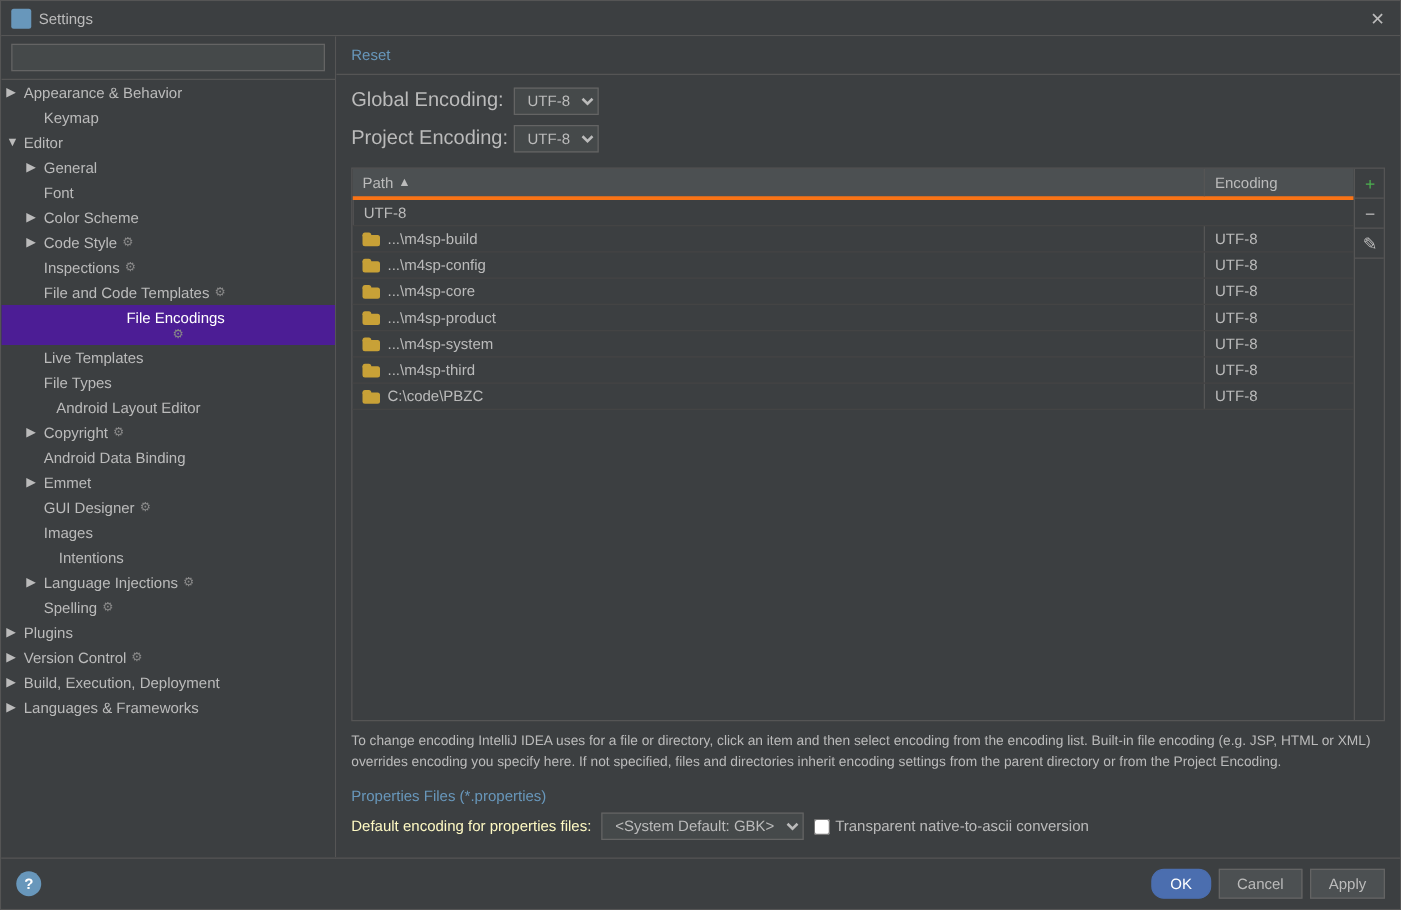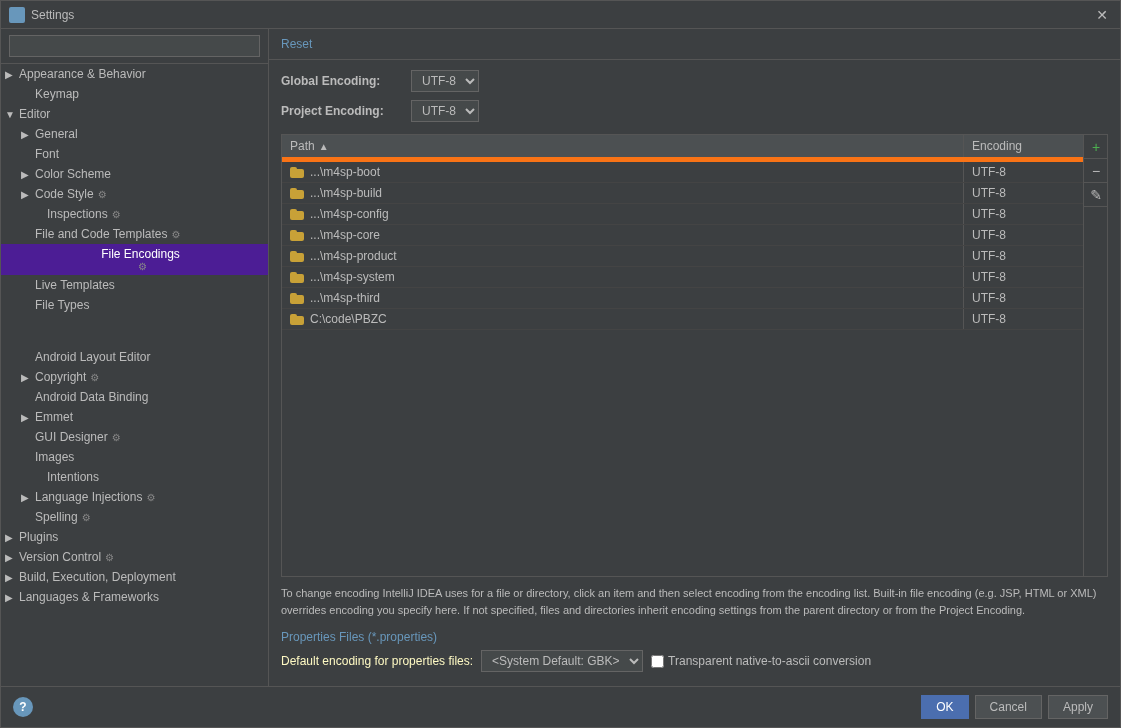--- a/index.html
+++ b/index.html
@@ -102,21 +102,21 @@
       display: flex;
       flex-direction: column;
       overflow: hidden;
     }
 
     .encoding-row {
       display: flex;
       align-items: center;
       margin-bottom: 8px;
     }
-    .encoding-label { width: 130px; color: #bbbbbb; font-size: 12px; font-weight: bold; }
+    .encoding-label { width: 130px; color: #bbbbbb; font-size: 16px; }
     .encoding-select {
       background: #45494a;
       border: 1px solid #646464;
       color: #bbbbbb;
       padding: 2px 6px;
       font-size: 12px;
       cursor: pointer;
       appearance: auto;
     }
 
@@ -125,21 +125,21 @@
       flex: 1;
       display: flex;
       flex-direction: column;
       overflow: hidden;
       margin-top: 4px;
     }
 
     .table-header {
       display: flex;
       background: #4c5052;
-      border-bottom: 5px solid #f97316;
+      border-bottom: 3px solid #f97316;
       align-items: center;
       gap: 24px;
     }
     .col-path {
       flex: 1;
       padding: 4px 8px;
       color: #bbbbbb;
       font-size: 12px;
       display: flex;
       align-items: center;
@@ -287,21 +287,21 @@
     }
     .bottom-right { display: flex; gap: 6px; }
     .btn {
       padding: 4px 14px;
       font-size: 12px;
       cursor: pointer;
       border: 1px solid #646464;
       background: #4c5052;
       color: #bbbbbb;
     }
-    .btn.primary { background: #4b6eaf; border-color: #4b6eaf; color: white; }
+    .btn.primary { background: #4b6eaf; border-color: #4b6eaf; color: white; border-radius: 10px; }
 
     .table-with-actions {
       display: flex;
       flex: 1;
       overflow: hidden;
     }
     .table-main {
       flex: 1;
       display: flex;
       flex-direction: column;
@@ -349,21 +349,21 @@
           </div>
           <div class="tree-item" style="padding-left: 20px;">
             <span class="arrow">▶</span>
             <span>Color Scheme</span>
           </div>
           <div class="tree-item" style="padding-left: 20px;">
             <span class="arrow">▶</span>
             <span>Code Style</span>
             <span class="badge-icon">⚙</span>
           </div>
-          <div class="tree-item" style="padding-left: 32px;">
+          <div class="tree-item" style="padding-left: 8px; margin-left: 12px;">
             <span class="arrow"> </span>
             <span>Inspections</span>
             <span class="badge-icon">⚙</span>
           </div>
           <div class="tree-item" style="padding-left: 20px;">
             <span class="arrow"> </span>
             <span>File and Code Templates</span>
             <span class="badge-icon">⚙</span>
           </div>
           <div class="tree-item selected" style="padding-left: 20px;">
@@ -372,21 +372,21 @@
             <span class="badge-icon">⚙</span>
           </div>
           <div class="tree-item" style="padding-left: 20px;">
             <span class="arrow"> </span>
             <span>Live Templates</span>
           </div>
           <div class="tree-item" style="padding-left: 20px;">
             <span class="arrow"> </span>
             <span>File Types</span>
           </div>
-          <div class="tree-item" style="padding-left: 20px; margin-top: 32px;">
+          <div class="tree-item" style="padding-left: 30px;">
             <span class="arrow"> </span>
             <span>Android Layout Editor</span>
           </div>
           <div class="tree-item" style="padding-left: 20px;">
             <span class="arrow">▶</span>
             <span>Copyright</span>
             <span class="badge-icon">⚙</span>
           </div>
           <div class="tree-item" style="padding-left: 20px;">
             <span class="arrow"> </span>
@@ -465,24 +465,20 @@
             <div class="table-main">
               <div class="table-header">
                 <div class="col-path">
                   <span>Path</span>
                   <span class="sort-arrow">▲</span>
                 </div>
                 <div class="col-encoding">Encoding</div>
               </div>
               <div class="table-body" id="table-body">
                   <div class="table-row">
-      <div class="cell-path">
-        <span class="folder-icon-small"></span>
-        <span>...\m4sp-boot</span>
-      </div>
       <div class="cell-encoding">UTF-8</div>
     </div>
                   <div class="table-row">
       <div class="cell-path">
         <span class="folder-icon-small"></span>
         <span>...\m4sp-build</span>
       </div>
       <div class="cell-encoding">UTF-8</div>
     </div>
                   <div class="table-row">

